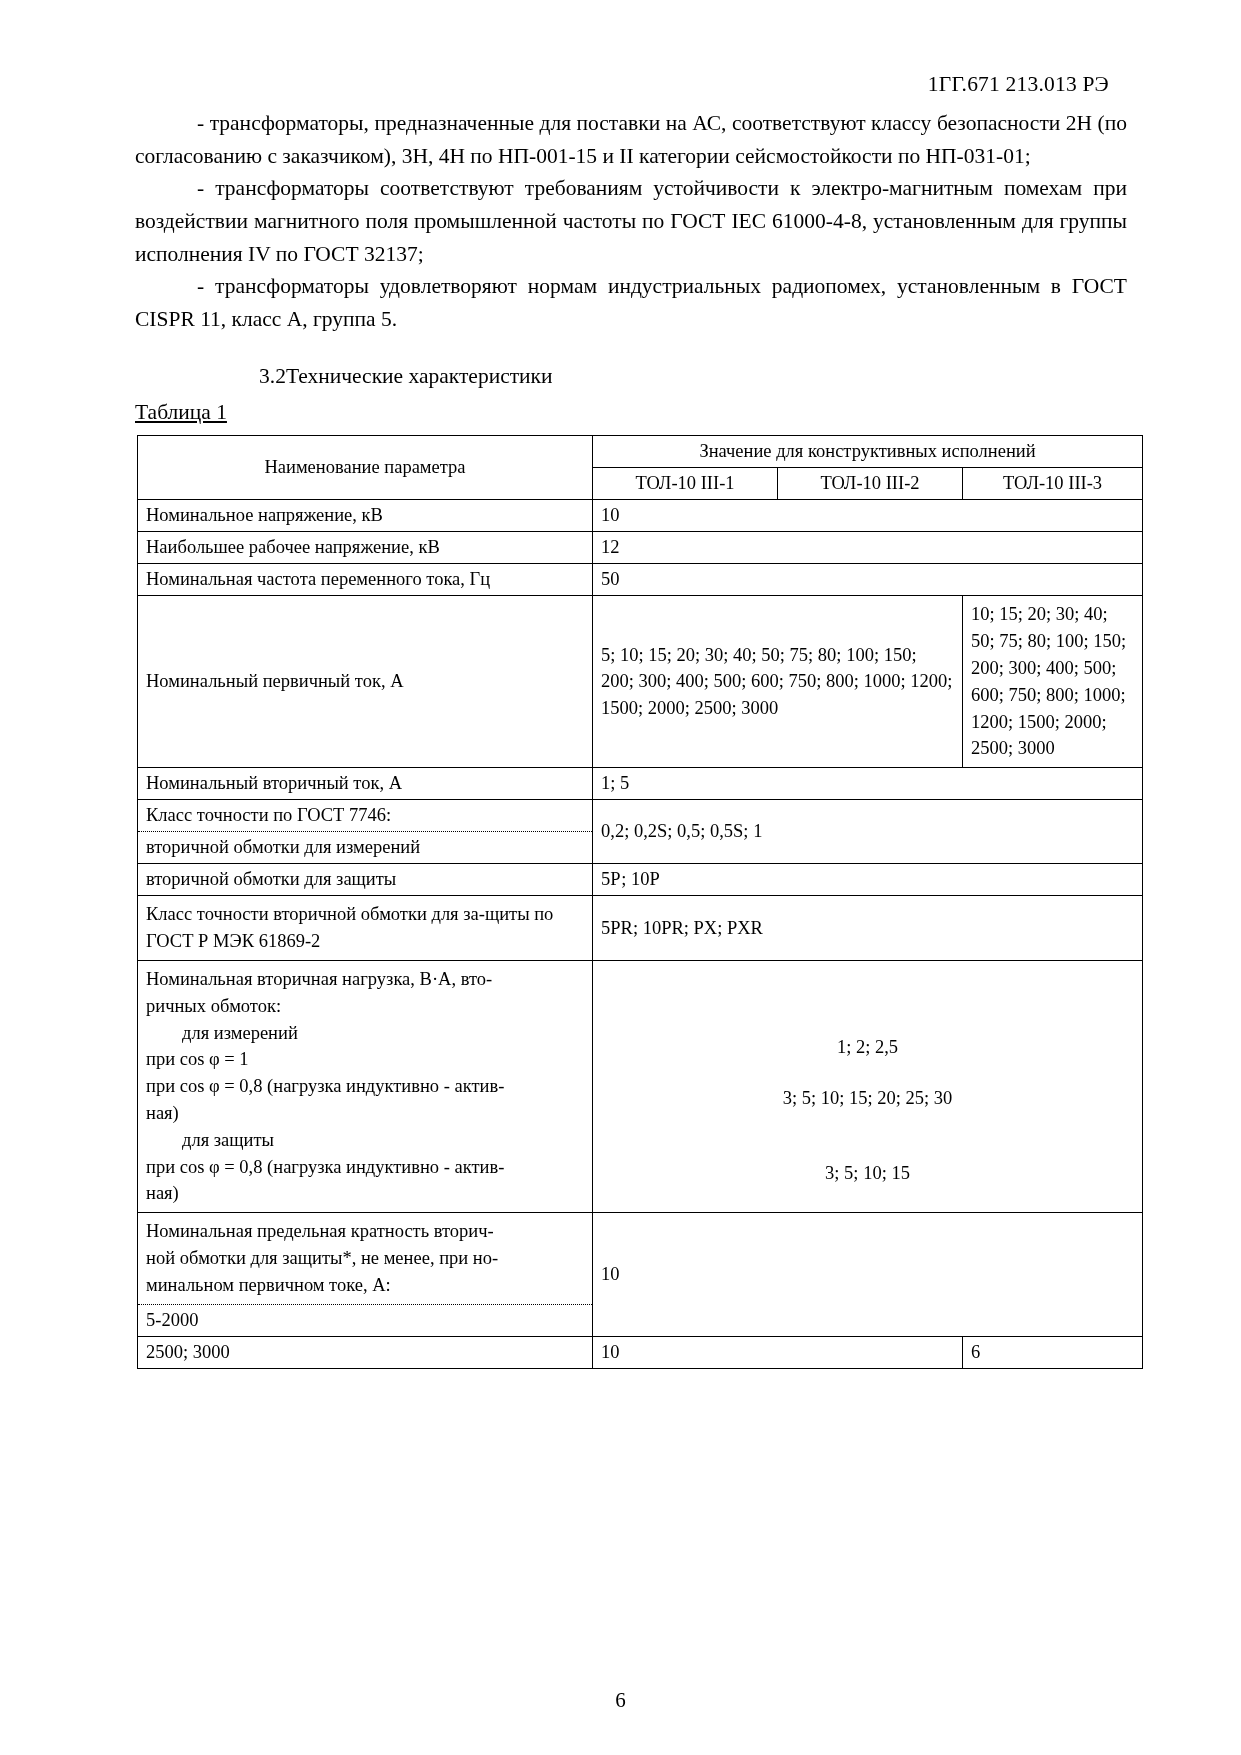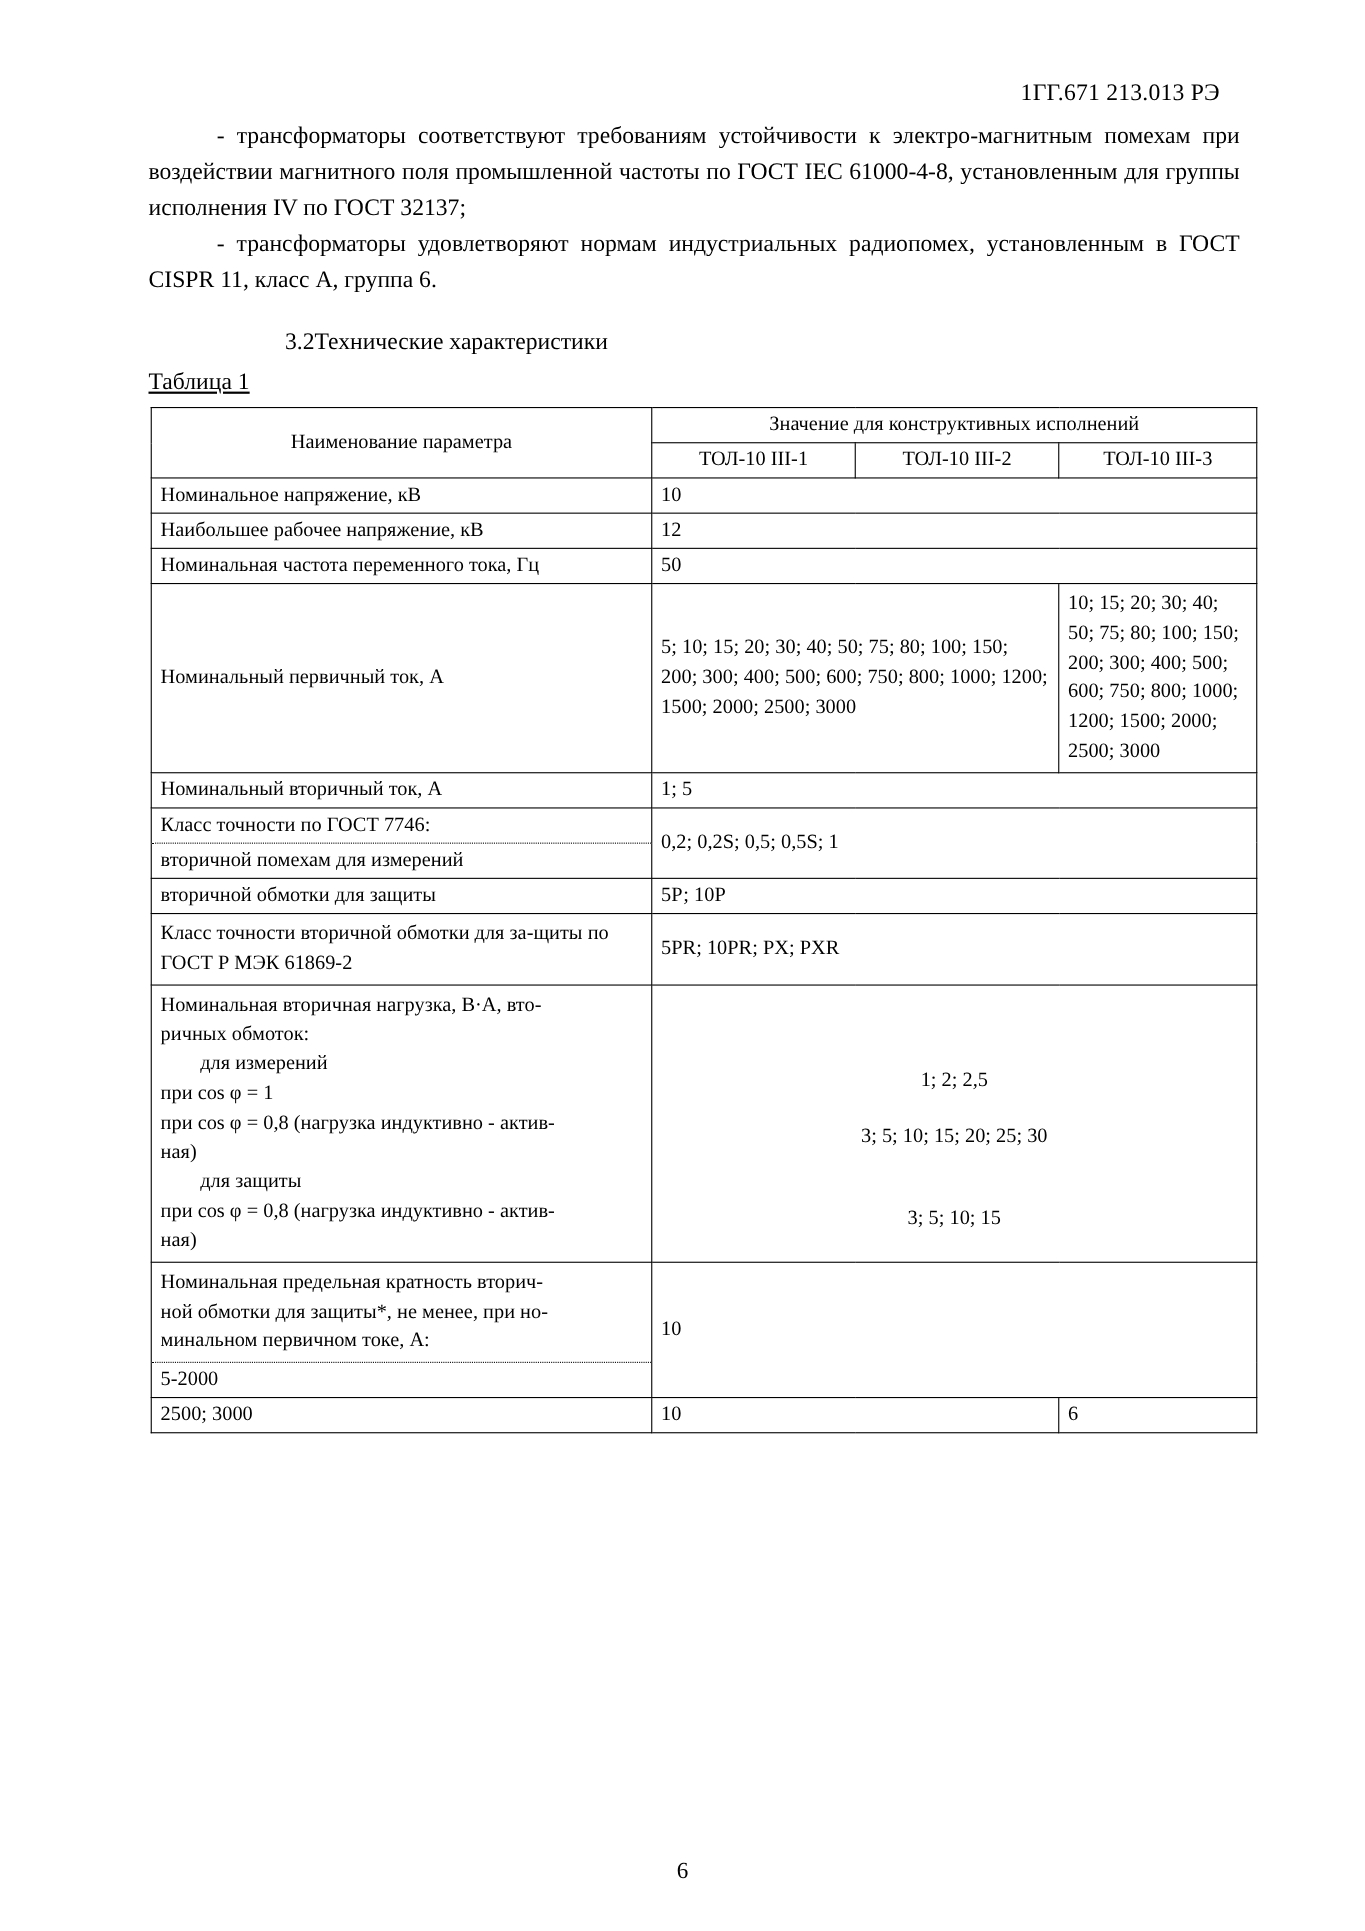--- a/index.html
+++ b/index.html
@@ -95,22 +95,23 @@
   }
   .indent-sub { display: inline-block; width: 36px; }
 </style>
 </head>
 <body>
 
 <div class="page">
 
   <div class="doc-code">1ГГ.671 213.013 РЭ</div>
 
+  <p class="body-par">-    трансформаторы, предназначенные для поставки на АС, соответствуют классу безопасности  2Н (по согласованию с заказчиком), 3Н, 4Н по НП-001-15 и II категории сейсмостойкости по НП-031-01;</p>
   <p class="body-par">-    трансформаторы соответствуют требованиям устойчивости к электро-магнитным помехам при воздействии магнитного поля промышленной частоты по ГОСТ IEC 61000-4-8, установленным для группы исполнения IV по ГОСТ 32137;</p>
-  <p class="body-par last-line-normal">-    трансформаторы удовлетворяют нормам индустриальных радиопомех, установленным в ГОСТ CISPR 11, класс А, группа 6.</p>
+  <p class="body-par last-line-normal">-    трансформаторы удовлетворяют нормам индустриальных радиопомех, установленным в ГОСТ CISPR 11, класс А, группа 5.</p>
 
   <div class="section-par">
     <span class="section-num">3.2</span><span>Технические характеристики</span>
   </div>
 
   <div class="table-caption">Таблица 1</div>
 
   <table class="spec">
     <colgroup>
       <col class="c-name">
@@ -153,21 +154,21 @@
       <tr>
         <td class="left">Номинальный вторичный ток, А</td>
         <td class="center" colspan="3">1; 5</td>
       </tr>
 
       <tr>
         <td class="left dotted-bottom">Класс точности по ГОСТ 7746:</td>
         <td class="center" colspan="3" rowspan="2">0,2; 0,2S; 0,5; 0,5S; 1</td>
       </tr>
       <tr>
-        <td class="left dotted-top">вторичной помехам для измерений</td>
+        <td class="left dotted-top">вторичной обмотки для измерений</td>
       </tr>
 
       <tr>
         <td class="left">вторичной обмотки для защиты</td>
         <td class="center" colspan="3">5Р; 10Р</td>
       </tr>
 
       <tr>
         <td class="left multiline">Класс точности вторичной обмотки для за-щиты по ГОСТ Р МЭК 61869-2</td>
         <td class="center" colspan="3">5PR; 10PR; PX; PXR</td>

